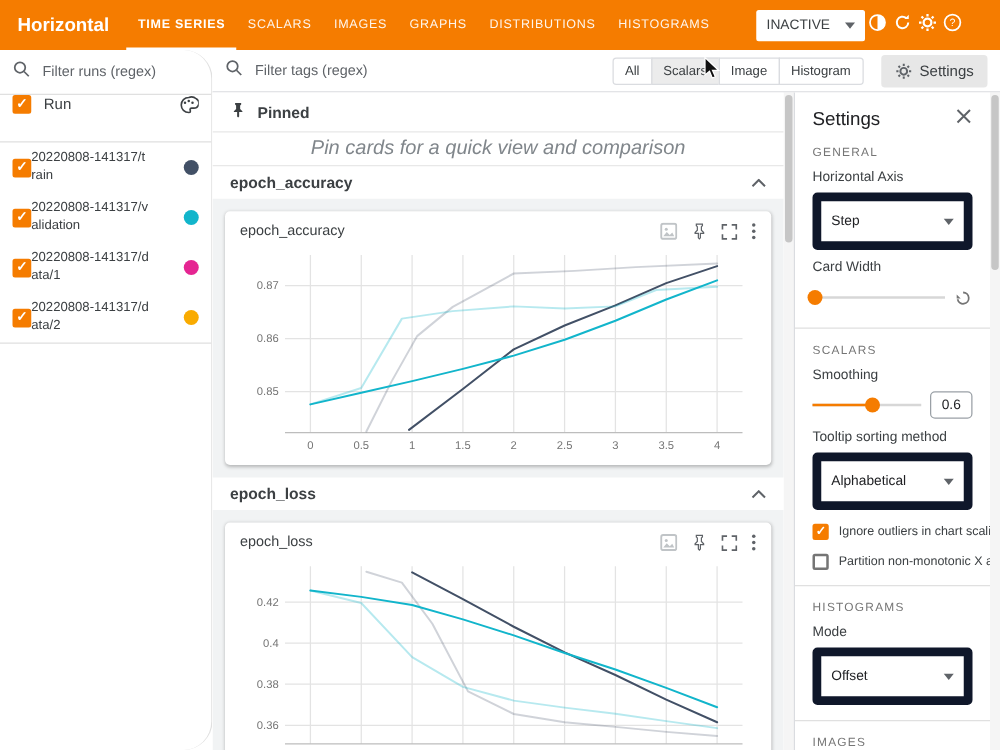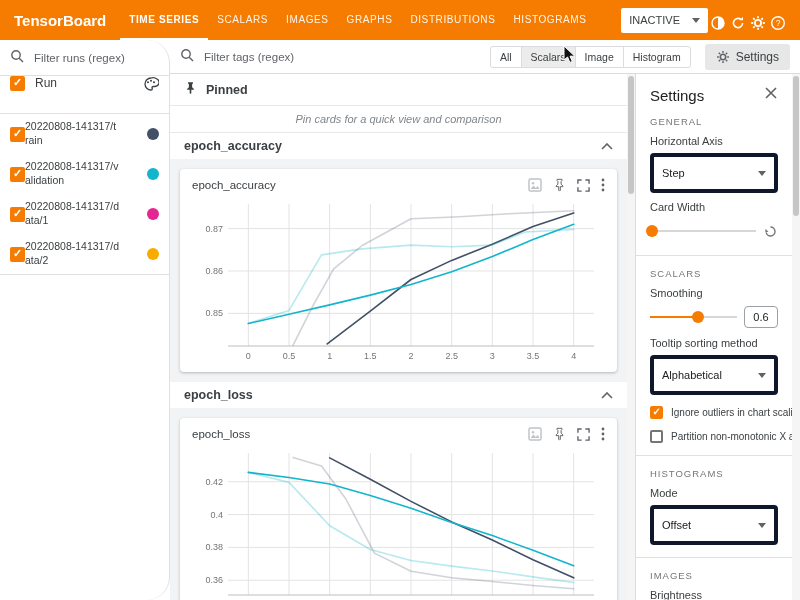--- a/index.html
+++ b/index.html
@@ -7,21 +7,21 @@
   *{box-sizing:border-box;}
 
   
   .header{position:absolute;left:0;top:0;width:800px;height:40px;background:#f57c00;
     display:flex;align-items:center;color:#fff;z-index:10;}
   .logo{font-size:15px;font-weight:700;padding:0 14px;white-space:nowrap;}
   .tabs{display:flex;align-items:stretch;height:40px;}
   .tab{display:flex;align-items:center;padding:4px 9px;font-size:10px;letter-spacing:.6px;
     color:rgba(255,255,255,.92);cursor:pointer;border-bottom:2px solid transparent;}
   .tab.active{color:#fff;font-weight:700;border-bottom-color:#fff;}
-  .header-right{margin-left:auto;display:flex;align-items:flex-end;gap:0;padding-right:12px;}
+  .header-right{margin-left:auto;display:flex;align-items:flex-start;gap:0;padding-right:28px;}
   .status-select{background:#fff;color:#3c4043;height:25px;display:flex;align-items:center;
     gap:12px;padding:0 8px;font-size:11px;border-radius:2px;cursor:pointer;}
   .caret-dn{width:0;height:0;border-left:4px solid transparent;border-right:4px solid transparent;
     border-top:5px solid #5f6368;}
   .hicon{width:20px;height:20px;display:flex;align-items:center;justify-content:center;cursor:pointer;}
 
   
   .sidebar{position:absolute;left:0;top:40px;width:170px;bottom:0;background:#fff;
     border-right:1px solid #e0e0e0;border-radius:23px;}
   .filter-row{height:36px;display:flex;align-items:center;gap:8px;padding:0 10px;
@@ -55,21 +55,21 @@
   .chip:last-child{border-radius:0 3px 3px 0;}
   .chip.hover{background:#ececec;}
   .settings-btn{height:26px;background:#e7e7e7;border:none;border-radius:3px;display:flex;
     align-items:center;gap:6px;padding:0 11px;font-size:12px;color:#3c4043;cursor:pointer;
     font-family:inherit;margin-left:6px;}
 
   
   .main{position:absolute;left:170px;top:74px;width:457px;bottom:0;background:#fff;overflow:hidden;}
   .row-pinned{height:32px;display:flex;align-items:center;gap:9px;padding:0 14px;
     border-bottom:1px solid #e8e8e8;font-size:12.5px;font-weight:700;color:#3c4043;}
-  .row-hint{height:27px;display:flex;align-items:center;justify-content:center;font-size:11px;
+  .row-hint{height:27px;display:flex;align-items:center;justify-content:center;font-size:16px;
     font-style:italic;color:#80868b;border-bottom:1px solid #e8e8e8;}
   .sec-header{height:26px;display:flex;align-items:center;padding:0 14px;font-size:12.5px;
     font-weight:700;color:#3c4043;cursor:pointer;}
   .sec-body{background:#f1f3f4;padding:10px;}
   .card{background:#fff;border-radius:4px;box-shadow:0 1px 3px rgba(0,0,0,.25);overflow:hidden;}
   .card-head{display:flex;align-items:center;padding:9px 12px 2px 12px;font-size:11.5px;color:#3c4043;}
   .card-icons{margin-left:auto;display:flex;gap:11px;align-items:center;}
   .cicon{cursor:pointer;display:flex;align-items:center;}
   .chart{display:block;margin:2px auto 8px auto;}
   .chart text{font-family:"Liberation Sans",sans-serif;}
@@ -81,41 +81,41 @@
   .sb-thumb{position:absolute;left:1px;width:6px;border-radius:3px;background:#c6c6c6;cursor:pointer;}
 
   
   .panel{position:absolute;left:635px;top:74px;width:157px;bottom:0;background:#fff;
     border-left:1px solid #dadce0;overflow:hidden;}
   .panel-inner{padding:12px 14px 6px 14px;}
   .panel-title-row{display:flex;align-items:center;margin-bottom:6px;}
   .panel-title{font-size:15px;color:#202124;}
   .sec-caps{font-size:9.5px;color:#757575;letter-spacing:1px;margin:12px 0 4px 0;font-weight:500;}
   .field-label{font-size:11px;color:#3c4043;margin:8px 0 6px 0;}
-  .dropdown{height:26px;border:4px solid #0f172a;border-radius:4px;display:flex;align-items:center;
+  .dropdown{height:26px;border:7px solid #0f172a;border-radius:4px;display:flex;align-items:center;
     justify-content:space-between;padding:16px 8px;font-size:11px;color:#202124;background:#fff;cursor:pointer;}
   .slider-row{display:flex;align-items:center;gap:7px;height:24px;}
   .slider{position:relative;flex:1;height:20px;cursor:pointer;}
   .slider .track{position:absolute;left:0;right:0;top:9px;height:2px;background:#d7d7d7;}
   .slider .fill{position:absolute;left:0;top:9px;height:2px;background:#f57c00;}
   .slider .thumb{position:absolute;top:4px;width:12px;height:12px;border-radius:50%;background:#f57c00;}
   .value-box{width:34px;height:22px;border:1px solid #9aa0a6;border-radius:4px;display:flex;
     align-items:center;justify-content:center;font-size:11px;color:#202124;flex:none;}
   .check-row{display:flex;align-items:center;gap:8px;margin:11px 0;font-size:10px;color:#3c4043;
     white-space:nowrap;}
   .hr{border-top:1px solid #e0e0e0;margin:12px -14px 0 -14px;}
   .reset-btn{cursor:pointer;display:flex;align-items:center;flex:none;}
 
   .cursor{position:absolute;left:563px;top:45px;z-index:99;pointer-events:none;}
 </style>
 </head>
 <body>
 
 <div class="header">
-  <div class="logo">TensorBoard</div>
+  <div class="logo">Horizontal</div>
   <nav class="tabs">
     <span class="tab active">TIME SERIES</span>
     <span class="tab">SCALARS</span>
     <span class="tab">IMAGES</span>
     <span class="tab">GRAPHS</span>
     <span class="tab">DISTRIBUTIONS</span>
     <span class="tab">HISTOGRAMS</span>
   </nav>
   <div class="header-right">
     <div class="status-select">

